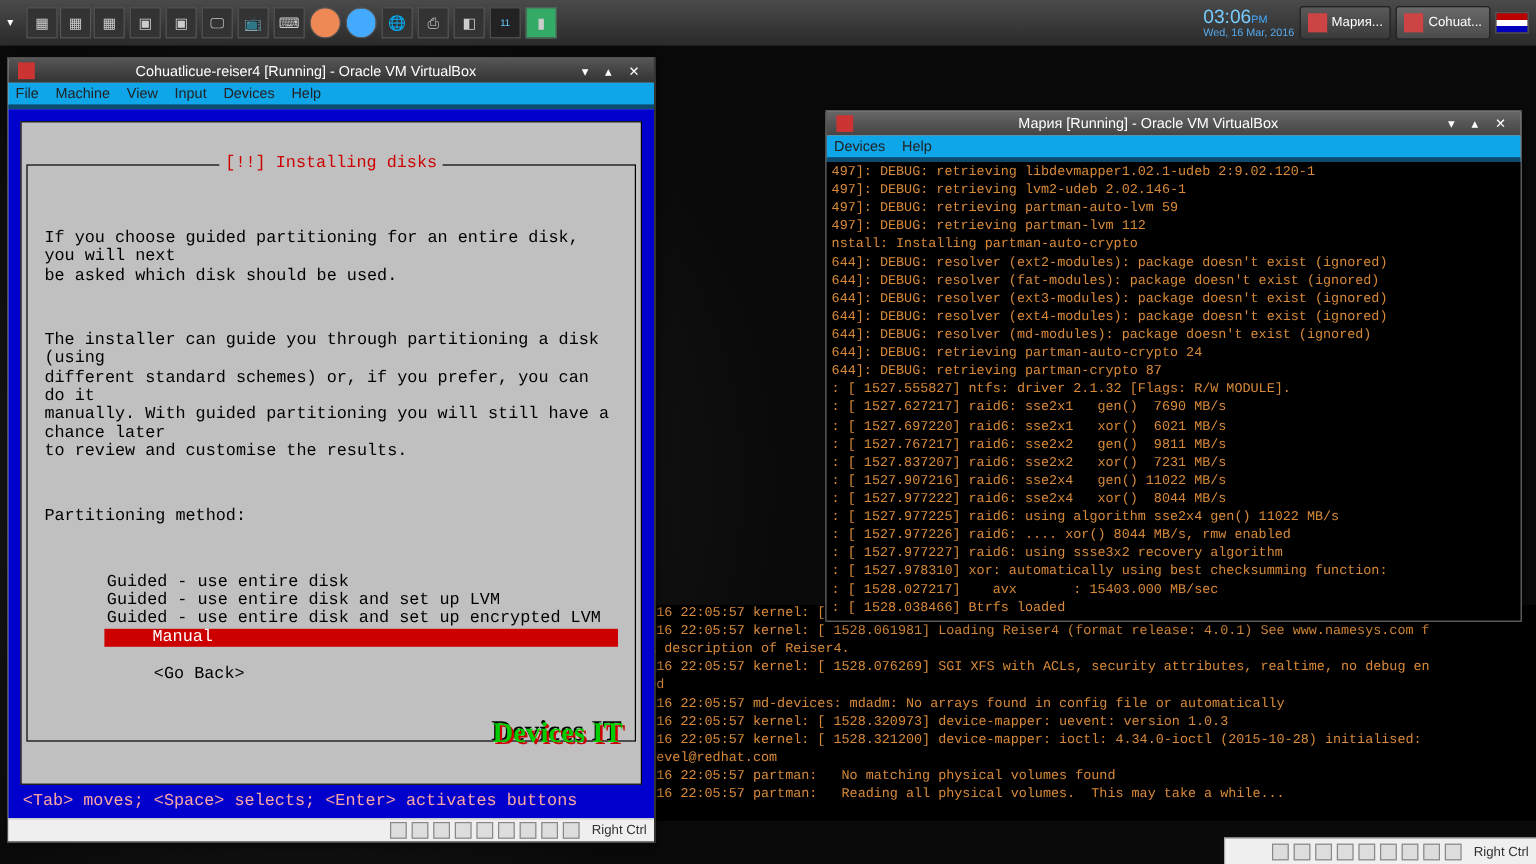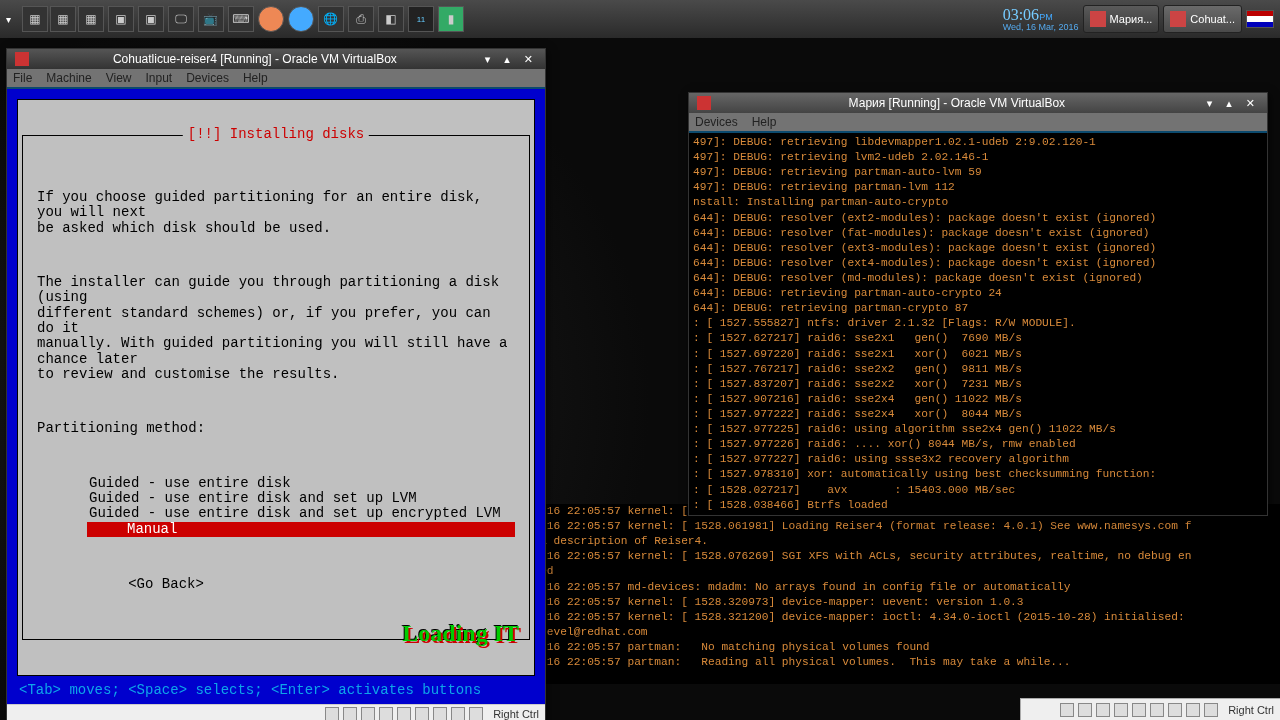--- a/index.html
+++ b/index.html
@@ -37,21 +37,21 @@
 }
 .panel-arrow { width: 12px; color: #fff; font-size: 10px; }
 .panel-group { display: flex; gap: 2px; }
 .clock-area {
   margin-left: auto;
   display: flex;
   align-items: center;
   gap: 8px;
   color: #4af;
 }
-.clock-time { font-size: 16px; font-family: Liberation Serif, serif; color: #7cf; }
+.clock-time { font-size: 16px; font-family: Liberation Sans, sans-serif; color: #7cf; }
 .clock-ampm { font-size: 9px; }
 .clock-date { font-size: 9px; color: #5ae; }
 .clock-block { line-height: 1; }
 .taskbar-btn {
   background: linear-gradient(#5a5a5a,#3a3a3a);
   border: 1px solid #222;
   border-radius: 3px;
   height: 28px;
   padding: 0 6px;
   display: flex;
@@ -90,26 +90,26 @@
   gap: 6px;
 }
 .vbox-title-icon {
   width: 14px; height: 14px;
   background: #c33;
   display: inline-block;
 }
 .vbox-title-text { flex: 1; text-align: center; }
 .vbox-winctrl { font-size: 11px; padding: 0 4px; cursor: pointer; }
 .vbox-menubar {
-  background: #737373;
+  background: #0ea5e9;
   padding: 2px 6px;
   font-size: 12px;
   display: flex;
   gap: 14px;
-  border-bottom: 2px solid #0c4a6e;
+  border-bottom: 4px solid #0c4a6e;
 }
 .vbox-menu-item { color: #222; }
 .vbox-content {
   background: #0000cd;
   padding: 6px;
 }
 
 
 .installer-screen {
   font-family: "Courier New", monospace;
@@ -134,24 +134,24 @@
   top: -9px;
   left: 50%;
   transform: translateX(-50%);
   background: #c0c0c0;
   padding: 0 5px;
   color: #c00;
 }
 .installer-text { margin-bottom: 8px; }
 .menu-item { display: block; padding: 0 2px; margin-left: 50px; }
 .menu-item.selected { background: #c00; color: #fff; padding-left: 40px; }
-.go-back { margin-left: 24px; margin-top: 24px; display: inline-block; text-align: center; }
+.go-back { margin-left: 24px; margin-top: 0; display: inline-block; text-align: center; }
 .installer-footer {
   background: #0000cd;
-  color: #0ea5e9;
+  color: #fca5a5;
   font-family: "Courier New", monospace;
   font-size: 14px;
   padding: 2px 6px 0 6px;
 }
 .watermark {
   position: absolute;
   right: 10px;
   bottom: -8px;
   font-family: "Comic Sans MS", cursive;
   font-size: 24px;
@@ -314,21 +314,21 @@
         <span class="installer-dialog-title">[!!] Installing disks</span>
         <div class="installer-text">If you choose guided partitioning for an entire disk, you will next
 be asked which disk should be used.</div>
         <div class="installer-text">The installer can guide you through partitioning a disk (using
 different standard schemes) or, if you prefer, you can do it
 manually. With guided partitioning you will still have a chance later
 to review and customise the results.</div>
         <div class="installer-text">Partitioning method:</div>
         <div id="installer-options"><span class="menu-item">Guided - use entire disk</span><span class="menu-item">Guided - use entire disk and set up LVM</span><span class="menu-item">Guided - use entire disk and set up encrypted LVM</span><span class="menu-item selected">Manual</span></div>
         <span class="go-back">&lt;Go Back&gt;</span>
-        <span class="watermark">Loading IT</span>
+        <span class="watermark">Devices IT</span>
       </div>
     </div>
     <div class="installer-footer">&lt;Tab&gt; moves; &lt;Space&gt; selects; &lt;Enter&gt; activates buttons</div>
   </div>
   <div class="vbox-statusbar">
     <span class="status-icon"></span>
     <span class="status-icon"></span>
     <span class="status-icon"></span>
     <span class="status-icon"></span>
     <span class="status-icon"></span>

